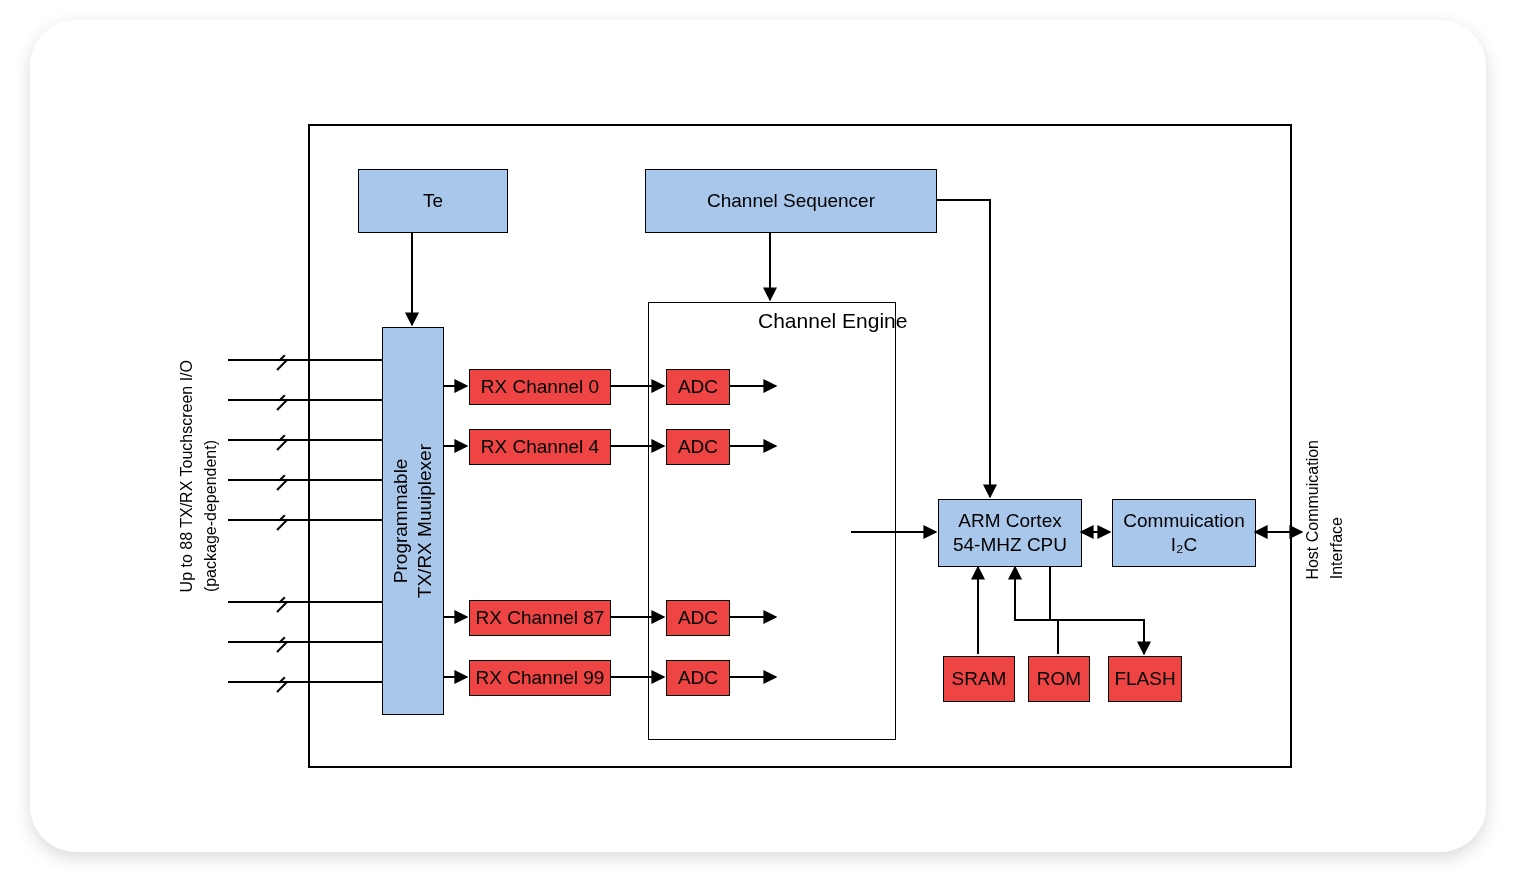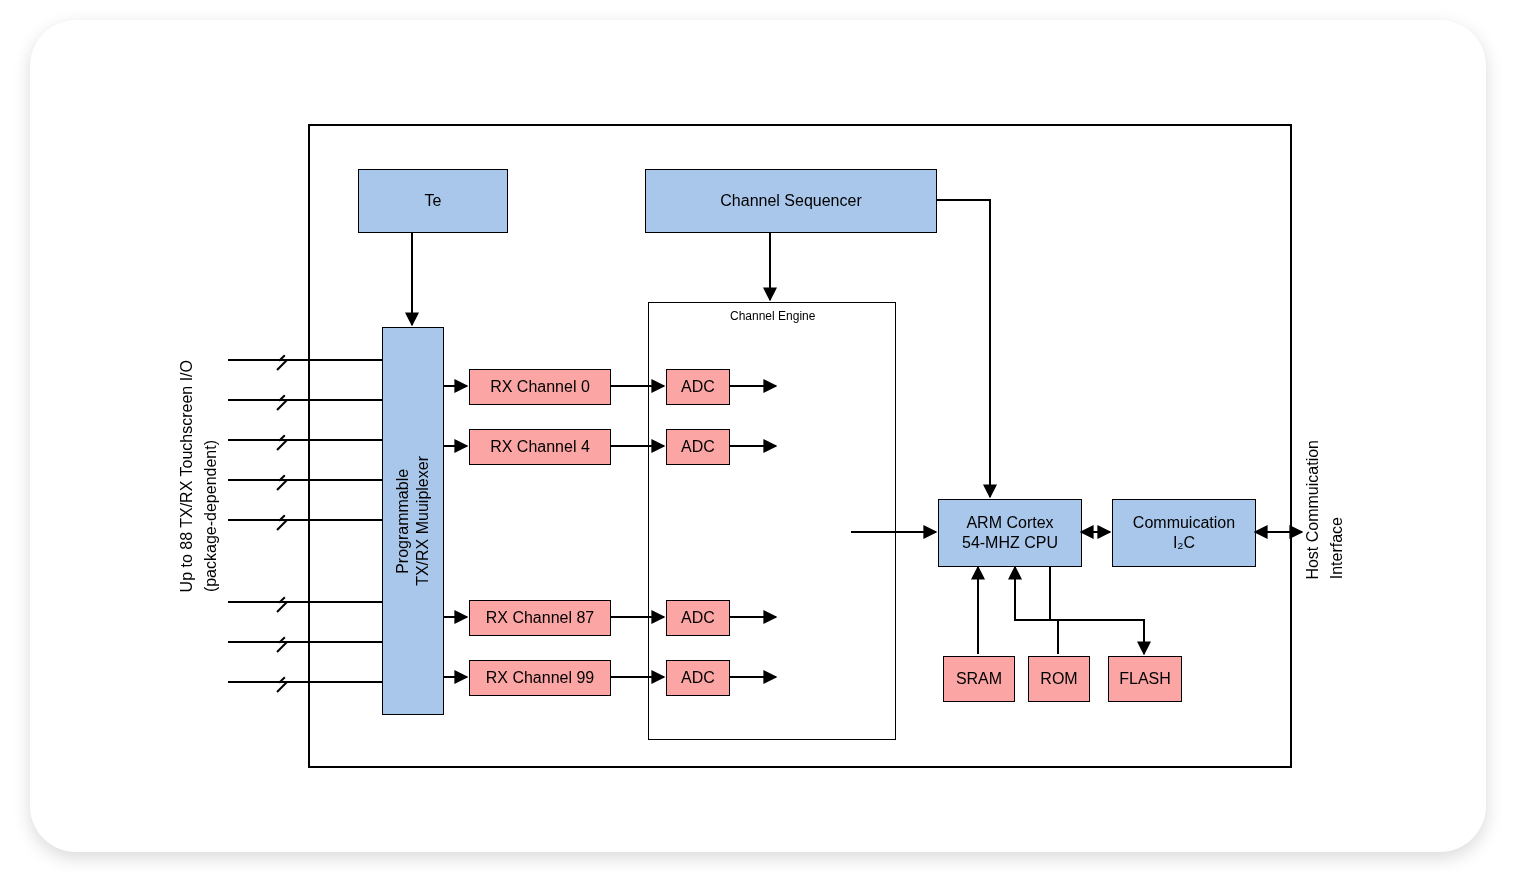--- a/index.html
+++ b/index.html
@@ -1,24 +1,24 @@
 <!DOCTYPE html>
 <html><head>
 <meta charset="utf-8">
 <style>
   html,body{margin:0;padding:0;background:#fff;font-family:Arial,Helvetica,sans-serif;color:#000}
   .page{width:1516px;height:872px;position:relative}
   .card{position:absolute;left:30px;top:20px;width:1456px;height:832px;background:#fff;border-radius:46px;box-shadow:0 6px 18px rgba(0,0,0,.15)}
   .stage{position:absolute;left:0;top:0;width:1456px;height:832px}
   .outer{position:absolute;left:278px;top:104px;width:980px;height:640px;border:2px solid #000}
-  .celabel{position:absolute;left:700px;top:289px;font-size:12px}
+  .celabel{position:absolute;left:728px;top:289px;font-size:21px}
   .ce{position:absolute;left:618px;top:282px;width:246px;height:436px;border:1px solid #000}
-  .box{position:absolute;border:1px solid #000;display:flex;align-items:center;justify-content:center;text-align:center;font-size:16px;line-height:1.25}
+  .box{position:absolute;border:1px solid #000;display:flex;align-items:center;justify-content:center;text-align:center;font-size:19px;line-height:1.25}
   .blue{background:#a9c7eb}
-  .yellow{background:#fca5a5}
+  .yellow{background:#ef4444}
   .vtxt{writing-mode:vertical-rl;transform:rotate(180deg);display:inline-block}
   .leftlabel{position:absolute;left:148px;top:340px;font-size:16px;text-align:center}
   .rightlabel{position:absolute;left:1274px;top:420px;font-size:16px;text-align:center}
   .capswitch{position:absolute;width:20px;height:20px;pointer-events:none}
   .capswitch::before{content:"";position:absolute;left:3px;top:14px;width:14px;height:0;border-top:2px solid #000;transform:rotate(-45deg)}
   .capswitch::after{content:"";position:absolute;left:6px;top:7px;width:8px;height:0;border-top:2px solid #000;transform:rotate(-45deg)}
   svg{position:absolute;left:0;top:0;overflow:visible}
 </style>
 </head>
 <body>

